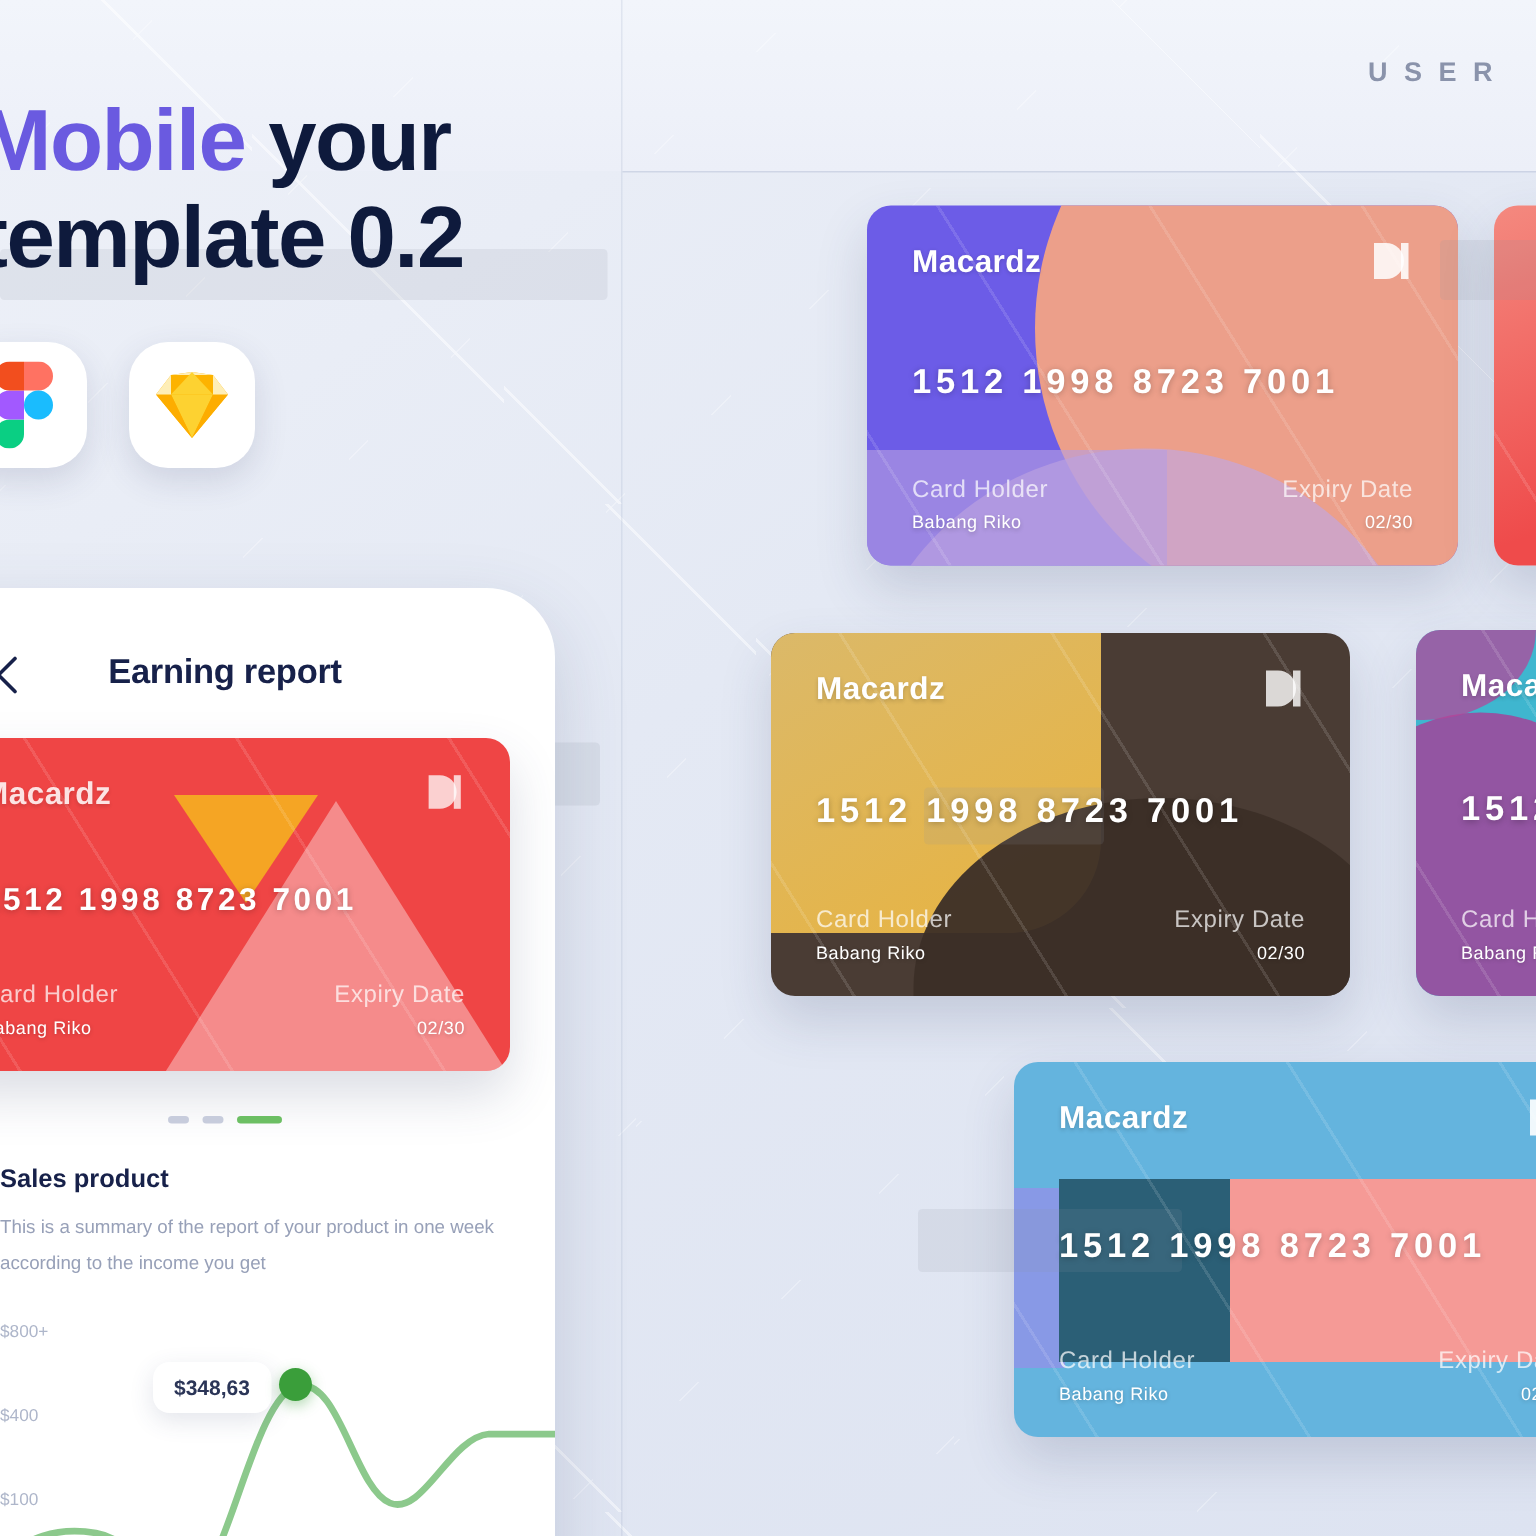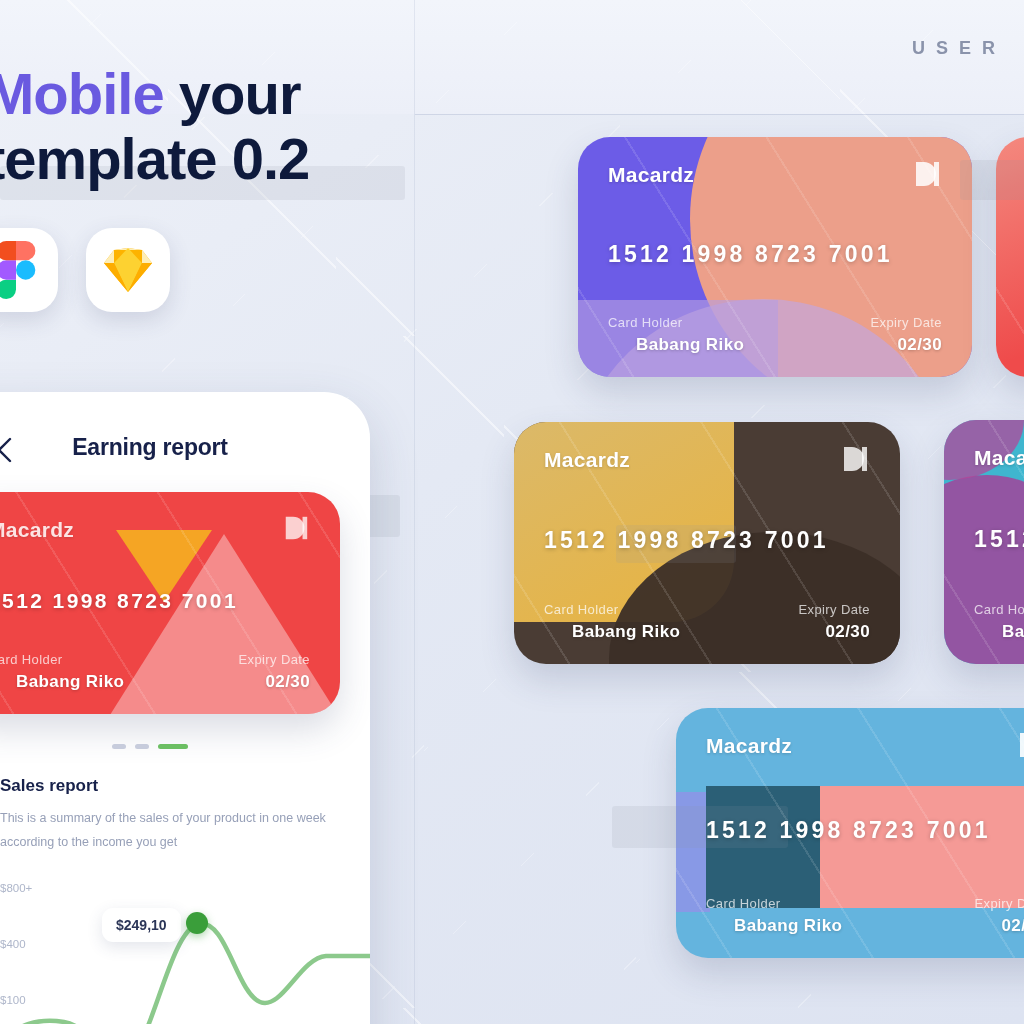--- a/index.html
+++ b/index.html
@@ -59,41 +59,41 @@
   }
 
   
   .user-label{
     position:absolute;right:18px;top:38px;z-index:6;
     font-size:18px;font-weight:600;letter-spacing:11px;color:#8a93ab;
   }
 
   
   .card{
-    position:absolute;border-radius:32px;overflow:hidden;
+    position:absolute;border-radius:16px;overflow:hidden;
     box-shadow:0 16px 34px rgba(55,65,105,.18);
     color:#fff;
   }
   .card .c-inner{position:absolute;inset:0;z-index:4;}
   .card .brand{
     position:absolute;left:30px;top:26px;font-size:21px;font-weight:600;
     letter-spacing:.3px;text-shadow:0 1px 3px rgba(0,0,0,.18);
   }
   .card .logo{position:absolute;right:30px;top:22px;}
   .card .number{
     position:absolute;left:30px;right:30px;top:50%;transform:translateY(-60%);
     font-size:23px;font-weight:700;letter-spacing:3.2px;white-space:nowrap;
     text-shadow:0 1px 4px rgba(0,0,0,.25);
   }
   .card .foot{
     position:absolute;left:30px;right:30px;bottom:22px;
     display:flex;justify-content:space-between;align-items:flex-end;
   }
-  .card .lbl{font-size:13px;opacity:.72;letter-spacing:.4px;margin-bottom:5px;}
-  .card .val{font-size:17px;font-weight:700;letter-spacing:.4px;text-shadow:0 1px 3px rgba(0,0,0,.22);margin-left:28px;}
+  .card .lbl{font-size:16px;opacity:.72;letter-spacing:.4px;margin-bottom:5px;}
+  .card .val{font-size:12px;font-weight:400;letter-spacing:.4px;text-shadow:0 1px 3px rgba(0,0,0,.22);}
   .card .shine{
     position:absolute;inset:0;z-index:3;pointer-events:none;opacity:.35;
     background:
       repeating-linear-gradient(58deg, rgba(255,255,255,0) 0 46px, rgba(255,255,255,.35) 46px 48px, rgba(255,255,255,0) 48px 120px);
   }
   .shape{position:absolute;}
 
   
   .phone{
     position:absolute;left:-70px;top:392px;width:440px;height:700px;
@@ -315,35 +315,35 @@
         </div>
       </div>
     </div>
 
     <div class="dots">
       <span class="dot"></span>
       <span class="dot"></span>
       <span class="dot active"></span>
     </div>
 
-    <div class="sec-title">Sales report</div>
-    <div class="sec-desc">This is a summary of the sales of your product in one week according to the income you get</div>
+    <div class="sec-title">Sales product</div>
+    <div class="sec-desc">This is a summary of the report of your product in one week according to the income you get</div>
 
     <div class="chart-wrap">
       <div class="y-lab" style="top:10px;">$800+</div>
       <div class="y-lab" style="top:66px;">$400</div>
       <div class="y-lab" style="top:122px;">$100</div>
 
       <svg width="440" height="220" viewBox="0 0 440 220" style="position:absolute;left:0;top:0;">
         <path d="M55 178 C 90 150, 110 146, 134 150 C 158 154, 168 182, 196 184 C 220 186, 238 60, 268 52 C 296 45, 306 120, 330 130 C 352 139, 370 86, 396 84 L 440 84" fill="none" stroke="#8cc98c" stroke-width="4.5" stroke-linecap="round" stroke-linejoin="round"></path>
         <path d="M196 200 C 206 212, 214 218, 220 222" fill="none" stroke="#8cc98c" stroke-width="4" stroke-linecap="round" opacity=".85"></path>
         <path d="M262 196 C 272 210, 280 216, 288 222" fill="none" stroke="#8cc98c" stroke-width="4" stroke-linecap="round" opacity=".85"></path>
       </svg>
 
-      <div class="tooltip">$249,10</div>
+      <div class="tooltip">$348,63</div>
       <div class="chart-dot"></div>
     </div>
   </div>
 
   <div class="streak" style="left:0px;top:166px;width:405px;height:34px;"></div>
   <div class="streak" style="left:960px;top:160px;width:70px;height:40px;"></div>
   <div class="streak" style="left:0px;top:495px;width:400px;height:42px;"></div>
   <div class="streak" style="left:612px;top:806px;width:176px;height:42px;"></div>
   <div class="streak" style="left:0px;top:800px;width:360px;height:48px;"></div>
   <div class="streak" style="left:616px;top:525px;width:120px;height:38px;"></div>

